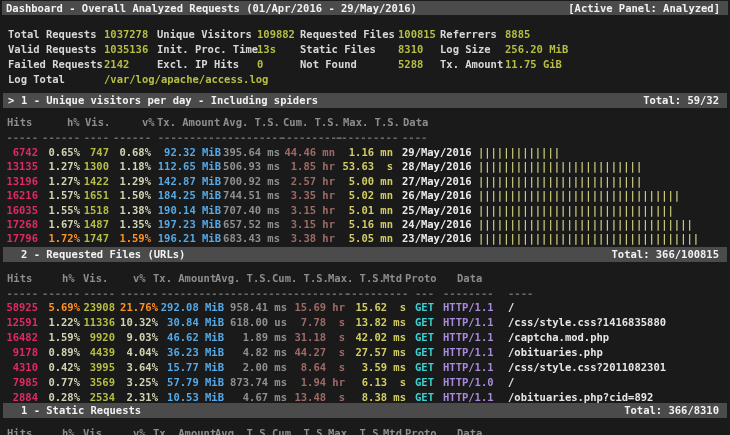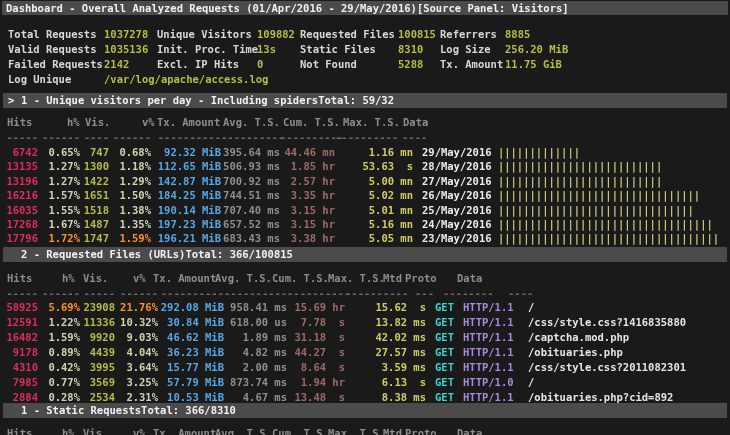--- a/index.html
+++ b/index.html
@@ -6,21 +6,21 @@
   html,body { background:#000; }
   .screen {
     position:relative; width:730px; height:435px; overflow:hidden;
     background:#1a1a1a;
     font-family:"DejaVu Sans Mono", monospace;
     font-weight:bold; font-size:10.5px; color:#d8d8d8;
   }
   .strip {
     position:absolute; height:15px; line-height:15px;
     background:#4b4b4b; color:#f2f2f2;
-    display:flex; 
+    display:flex; justify-content:space-between;
     padding:0 8px 0 5px; white-space:pre;
   }
   .titlebar { left:2px; right:2px; top:1px; height:14px; line-height:14px; padding-left:4px; }
   .pstrip { left:3px; right:3px; }
   .pstrip .ind { display:inline-block; width:13px; white-space:pre; }
   .sumrow { position:absolute; left:0; right:0; height:15px; line-height:15px;
             display:flex; padding-left:8px; white-space:pre; }
   .slbl { color:#d8d8d8; overflow:visible; }
   .sval { color:#b7be44; overflow:visible; }
   .colh { position:absolute; left:0; right:0; height:13px; line-height:13px; }
@@ -29,41 +29,41 @@
   .dashrow { color:#6a6a6a; }
   .cell { display:inline-block; overflow:visible; }
   .al-r { text-align:right; }
   .al-l { text-align:left; }
   .c-hits  { color:#e02a64; }
   .c-perc  { color:#d3d3b3; }
   .c-vis   { color:#b7be44; }
   .c-tx    { color:#55a9e6; }
   .c-avg   { color:#8f8f8f; }
   .c-cum   { color:#9e6a66; }
-  .c-max   { color:#d2cd62;margin-left:20px; }
+  .c-max   { color:#d2cd62; }
   .c-date  { color:#ececec; }
   .c-bars  { color:#ccc97c; }
   .c-mtd   { color:#3ad2d2; }
   .c-proto { color:#a98add; }
   .c-url   { color:#e6e6e6; }
   .ov-max  { color:#ff9224; }
 </style>
 </head>
 <body>
 
 <div class="screen" id="screen">
   <div class="strip titlebar">
     <span>Dashboard - Overall Analyzed Requests (01/Apr/2016 - 29/May/2016)</span>
-    <span>[Source Panel: Visitors]</span>
+    <span>[Active Panel: Analyzed]</span>
   </div>
   <div id="summary">
       <div class="sumrow" style="top: 27px;"><span class="slbl" style="width: 96px;">Total Requests</span><span class="sval" style="width: 53px;">1037278</span><span class="slbl" style="width: 100px;">Unique Visitors</span><span class="sval" style="width: 43px;">109882</span><span class="slbl" style="width: 98px;">Requested Files</span><span class="sval" style="width: 42px;">100815</span><span class="slbl" style="width: 65px;">Referrers</span><span class="sval" style="flex: 1 1 0%;">8885</span></div>
       <div class="sumrow" style="top: 42px;"><span class="slbl" style="width: 96px;">Valid Requests</span><span class="sval" style="width: 53px;">1035136</span><span class="slbl" style="width: 100px;">Init. Proc. Time</span><span class="sval" style="width: 43px;">13s</span><span class="slbl" style="width: 98px;">Static Files</span><span class="sval" style="width: 42px;">8310</span><span class="slbl" style="width: 65px;">Log Size</span><span class="sval" style="flex: 1 1 0%;">256.20 MiB</span></div>
       <div class="sumrow" style="top: 57px;"><span class="slbl" style="width: 96px;">Failed Requests</span><span class="sval" style="width: 53px;">2142</span><span class="slbl" style="width: 100px;">Excl. IP Hits</span><span class="sval" style="width: 43px;">0</span><span class="slbl" style="width: 98px;">Not Found</span><span class="sval" style="width: 42px;">5288</span><span class="slbl" style="width: 65px;">Tx. Amount</span><span class="sval" style="flex: 1 1 0%;">11.75 GiB</span></div>
-      <div class="sumrow" style="top: 72px;"><span class="slbl" style="width: 96px;">Log Unique</span><span class="sval" style="flex: 1 1 0%;">/var/log/apache/access.log</span></div>
+      <div class="sumrow" style="top: 72px;"><span class="slbl" style="width: 96px;">Log Total</span><span class="sval" style="flex: 1 1 0%;">/var/log/apache/access.log</span></div>
     </div>
   <div id="panels">
       <div class="strip pstrip" style="top: 93px;"><span><span class="ind">&gt;</span><span>1 - Unique visitors per day - Including spiders</span></span><span>Total: 59/32</span></div>
       <div class="colh" style="top: 116px;">
         <span style="left: 7px;">Hits</span>
         <span style="left: 67px;">h%</span>
         <span style="left: 85px;">Vis.</span>
         <span style="left: 142px;">v%</span>
         <span style="left: 157px;">Tx. Amount</span>
         <span style="left: 223px;">Avg. T.S.</span>

